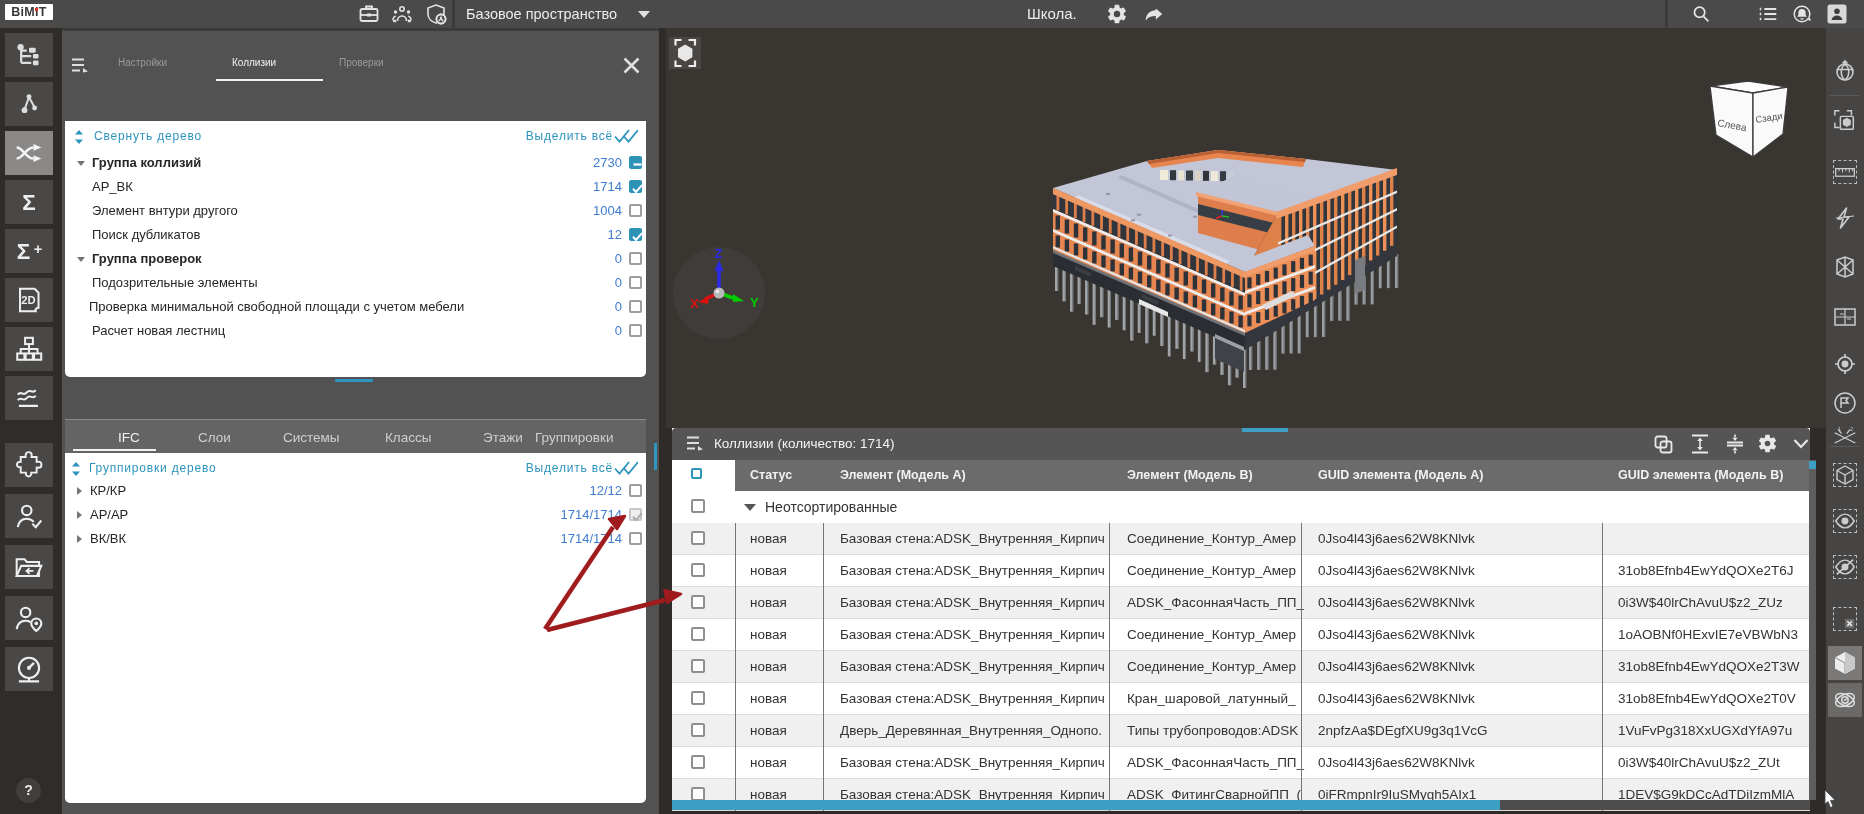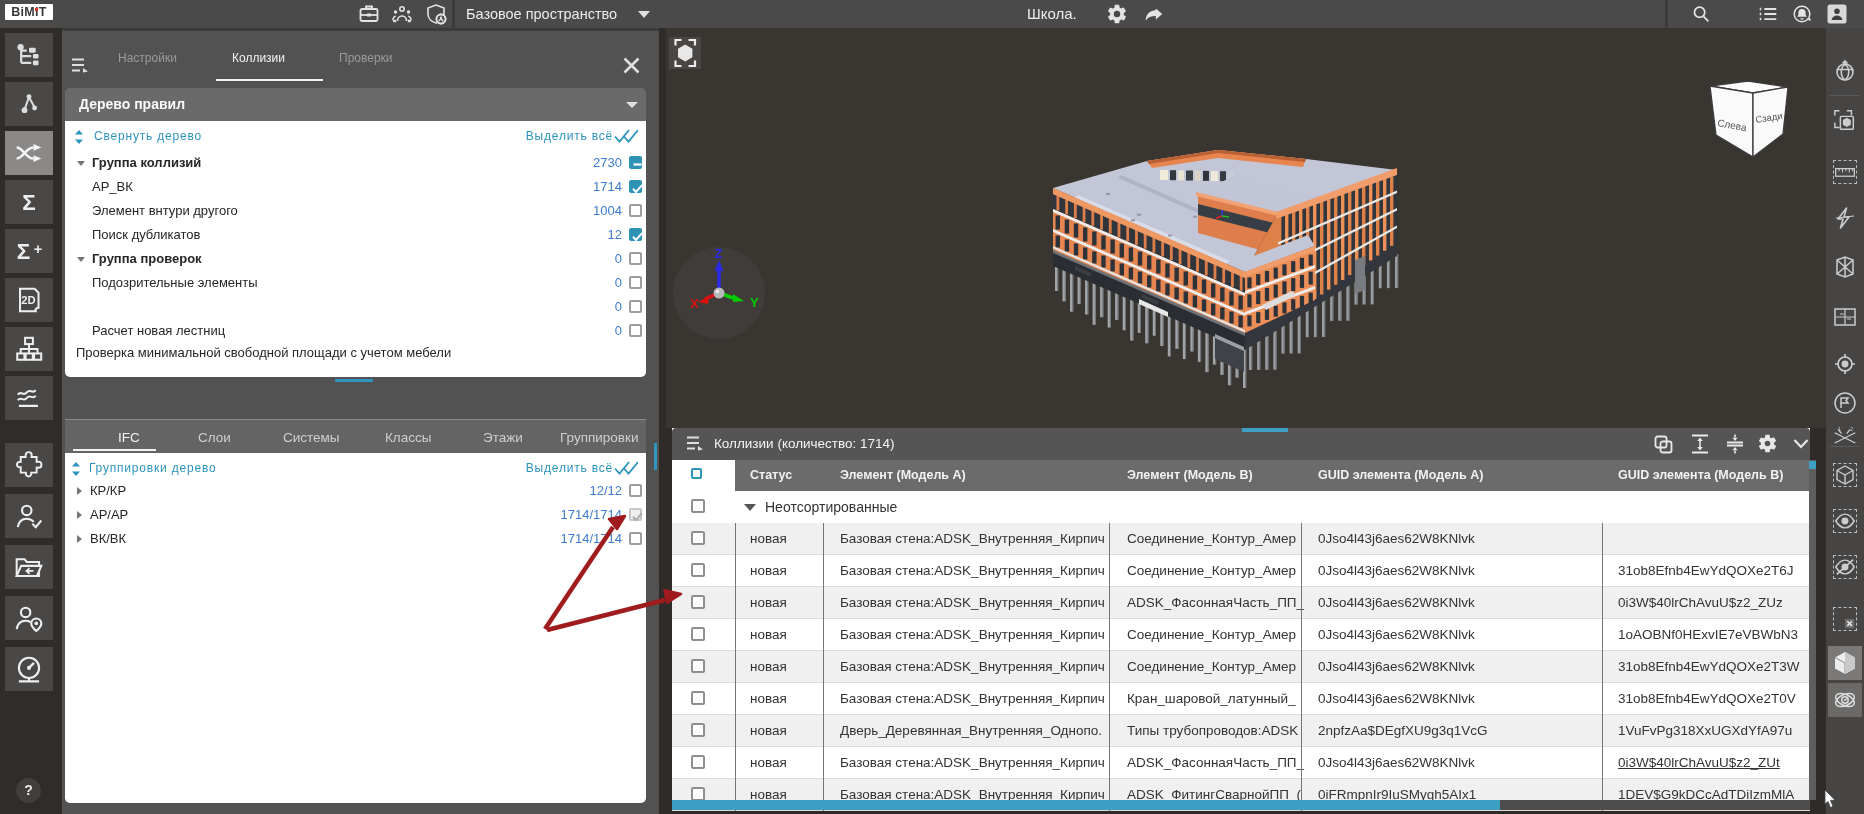--- a/index.html
+++ b/index.html
@@ -10,21 +10,21 @@
 .tsep { position:absolute; top:0; width:3px; height:28px; background:#3B3B3B; }
 #bstext { position:absolute; left:466px; top:6px; font-size:14.5px; color:#ECECEC; }
 #shkola { position:absolute; left:1027px; top:5px; font-size:15px; color:#ECECEC;text-align:center; }
 #leftbar { position:absolute; left:0; top:28px; width:62px; height:786px; background:#2F2C29; }
 .lbtn { position:absolute; left:5px; width:48px; height:44px; background:#4A4846; display:flex; align-items:center; justify-content:center; }
 .lbtn.active { background:#8B8987; }
 .lbtn svg { transform:scale(1.12); }
 #helpbtn { position:absolute; left:16px; top:778px; width:25px; height:25px; border-radius:50%; background:#413E3B; color:#E8E8E8; text-align:center; font-size:14px; font-weight:bold; line-height:25px; }
 
 #panel { position:absolute; left:62px; top:28px; width:597px; height:786px; background:#525252; border-top:3px solid #3B3B38; }
-.ptab { position:absolute; top:20px; font-size:12px; color:#9A9A9A; }
+.ptab { position:absolute; top:26px; font-size:10px; color:#9A9A9A; }
 #tabcol { color:#F2F2F2; }
 #tabunderline { position:absolute; left:154px; top:48px; width:107px; height:2px; background:#F2F2F2; }
 .sechead { position:absolute; left:3px; width:581px; height:33px; background:#6A6A6A; color:#FAFAFA; font-weight:bold; font-size:14px; line-height:33px; padding-left:14px; border-radius:5px 5px 0 0; }
 .dropcaret { position:absolute; right:8px; top:14px; width:0; height:0; border-left:6px solid transparent; border-right:6px solid transparent; border-top:6px solid #E0E0E0; }
 .whitebody { position:absolute; left:3px; width:581px; background:#fff; border-radius:0 0 5px 5px; }
 .treerow { position:absolute; left:0; width:100%; height:24px; font-size:13px; color:#262626; line-height:24px; }
 .tnum { position:absolute; right:24px; top:0; color:#3D7CD0; text-align:center; }
 .cbx { position:absolute; right:4px; top:5px; width:13px; height:13px; border:2px solid #9E9E9E; border-radius:2px; background:#fff; }
 .cbx.on { background:#2D94B8; border-color:#2D94B8; }
 .cbx.on svg, .cbx.ind svg, .cbx.gray svg { position:absolute; left:-2px; top:-2px; }
@@ -247,21 +247,20 @@
       <path d="M12 11l5 3.5-5 1z" fill="#E0E0E0"></path>
     </svg>
   <div class="ptab" style="left:56px">Настройки</div>
   <div class="ptab" id="tabcol" style="left:170px">Коллизии</div>
   <div class="ptab" style="left:277px">Проверки</div>
   <div id="tabunderline"></div>
   <svg class="abs" style="left:561px;top:26px" width="17" height="17" viewBox="0 0 17 17">
       <path d="M1.5 1.5L15.5 15.5M15.5 1.5L1.5 15.5" stroke="#E0E0E0" stroke-width="2.5"></path>
     </svg>
 
-  <div class="sechead" style="top:57px">Дерево правил<div class="dropcaret"></div></div>
   <div class="whitebody" style="top:90px; height:256px;"></div>
   <div class="abs" style="left:3px;top:94px;width:581px;height:24px;">
      <svg class="abs" style="left:8px;top:5px" width="12" height="14" viewBox="0 0 12 14">
         <path d="M6 0l4 4.5H2z M6 14l4-4.5H2z" fill="#2D94BE"></path>
       </svg>
      <span class="blueact" style="position:absolute;left:29px;top:4px;">Свернуть дерево</span>
      <span class="blueact" style="position:absolute;right:33px;top:4px;">Выделить всё</span>
      <svg class="abs" style="right:8px;top:3px" width="24" height="16" viewBox="0 0 24 16">
         <g fill="none" stroke="#2D94BE" stroke-width="1.8">
           <path d="M1 8.5l4.5 5L15 2"></path>
@@ -309,39 +308,39 @@
         <span style="position:absolute;left:27px;font-weight:bold;">Группа проверок</span>
         <span class="tnum">0</span>
         <div class="cbx "></div>
       </div>
       <div class="treerow" style="top:240px;left:3px;width:581px;">
         <span style="position:absolute;left:27px;">Подозрительные элементы</span>
         <span class="tnum">0</span>
         <div class="cbx "></div>
       </div>
       <div class="treerow" style="top:264px;left:3px;width:581px;">
-        <span style="position:absolute;left:11px;margin-top:46px;">Проверка минимальной свободной площади с учетом мебели</span>
+        <span style="position:absolute;left:24px;">Проверка минимальной свободной площади с учетом мебели</span>
         <span class="tnum">0</span>
         <div class="cbx "></div>
       </div>
       <div class="treerow" style="top:288px;left:3px;width:581px;">
         <span style="position:absolute;left:27px;">Расчет новая лестниц</span>
         <span class="tnum">0</span>
         <div class="cbx "></div>
       </div>
     </div>
   <div class="bluehandle" style="left:273px;top:348px;"></div>
 
   <div class="abs" style="left:3px;top:388px;width:581px;height:34px;background:#646464;border-top:1px solid #8A8A8A;">
     <div class="ttab" style="left:53px;color:#F0F0F0;">IFC</div>
     <div class="ttab" style="left:133px">Слои</div>
     <div class="ttab" style="left:218px">Системы</div>
     <div class="ttab" style="left:320px">Классы</div>
     <div class="ttab" style="left:418px">Этажи</div>
-    <div class="ttab" style="left:495px">Группировки</div>
+    <div class="ttab" style="left:470px">Группировки</div>
     <div style="position:absolute;left:8px;top:29px;width:83px;height:2px;background:#F2F2F2;"></div>
   </div>
   <div class="whitebody" style="top:422px; height:350px;"></div>
   <div class="abs" style="left:3px;top:426px;width:581px;height:24px;">
      <svg class="abs" style="left:5px;top:5px" width="12" height="14" viewBox="0 0 12 14">
         <path d="M6 0l4 4.5H2z M6 14l4-4.5H2z" fill="#2D94BE"></path>
       </svg>
      <span class="blueact" style="position:absolute;left:24px;top:4px;">Группировки дерево</span>
      <span class="blueact" style="position:absolute;right:33px;top:4px;">Выделить всё</span>
      <svg class="abs" style="right:8px;top:3px" width="24" height="16" viewBox="0 0 24 16">
@@ -812,21 +811,21 @@
         <div class="colsep" style="left:437px"></div>
         <div class="colsep" style="left:629px"></div>
         <div class="colsep" style="left:930px"></div>
       </div>
       <div class="trow" style="top:319px;background:#fff;border-bottom:1px solid #DCDCDC;">
         <div class="rcbx"></div>
         <div class="tcell" style="left:78px;width:85px;">новая</div>
         <div class="tcell" style="left:168px;width:282px;">Базовая стена:ADSK_Внутренняя_Кирпич</div>
         <div class="tcell" style="left:455px;width:186px;">ADSK_ФасоннаяЧасть_ПП_</div>
         <div class="tcell" style="left:646px;width:296px;">0Jso4l43j6aes62W8KNlvk</div>
-        <div class="tcell" style="left:946px;width:200px;text-decoration:underline;">0i3W$40lrChAvuU$z2_ZUt</div>
+        <div class="tcell" style="left:946px;width:200px;">0i3W$40lrChAvuU$z2_ZUt</div>
         <div class="colsep" style="left:63px"></div>
         <div class="colsep" style="left:151px"></div>
         <div class="colsep" style="left:437px"></div>
         <div class="colsep" style="left:629px"></div>
         <div class="colsep" style="left:930px"></div>
       </div>
       <div class="trow" style="top:351px;background:#F0F0F0;border-bottom:1px solid #DCDCDC;">
         <div class="rcbx"></div>
         <div class="tcell" style="left:78px;width:85px;">новая</div>
         <div class="tcell" style="left:168px;width:282px;">Базовая стена:ADSK_Внутренняя_Кирпич</div>

